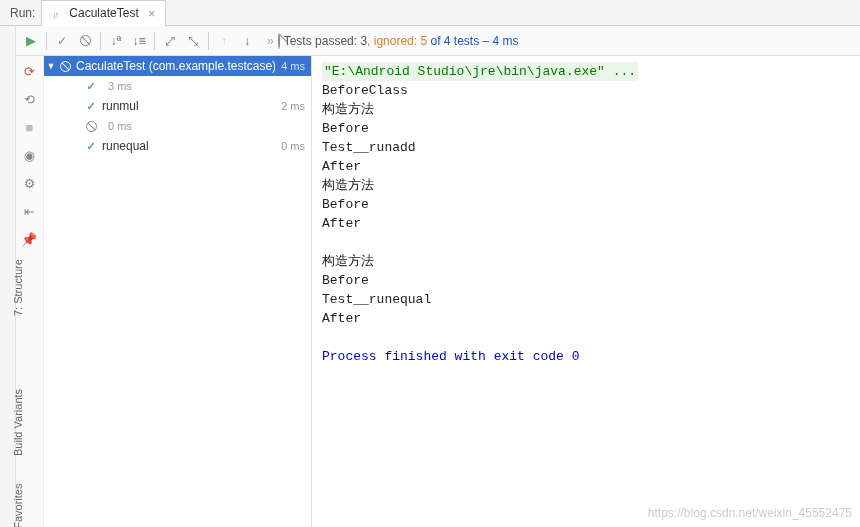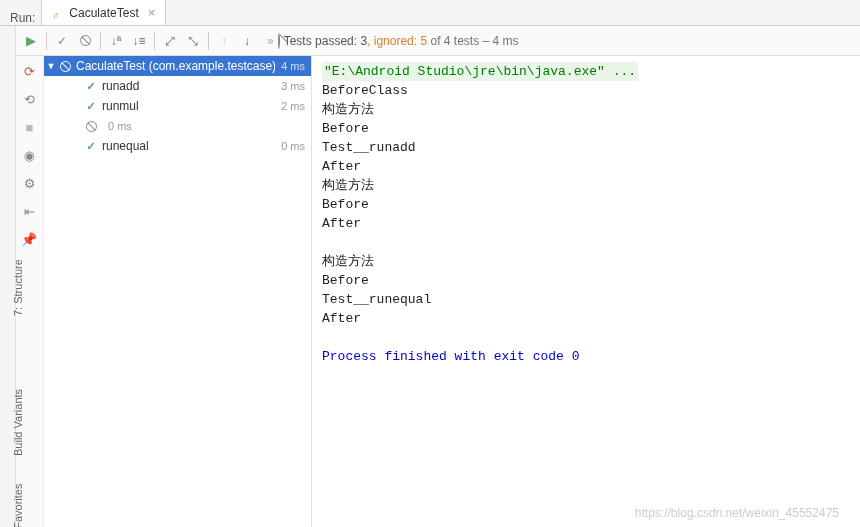--- a/index.html
+++ b/index.html
@@ -10,21 +10,21 @@
       background: #fff;
       width: 860px;
       height: 527px;
       overflow: hidden;
       position: relative;
     }
     .top-tab-bar {
       height: 26px;
       border-bottom: 1px solid #d0d0d0;
       display: flex;
-      align-items: flex-end;
+      align-items: center;
       padding-left: 4px;
       background: #f5f5f5;
     }
     .run-label { color: #555; padding: 0 6px; }
     .tab {
       display: flex;
       align-items: center;
       padding: 4px 10px;
       background: #fff;
       border: 1px solid #d0d0d0;
@@ -97,21 +97,21 @@
       flex: 1;
       display: flex;
       align-items: center;
       padding-left: 8px;
       gap: 4px;
       color: #555;
     }
     .status-ban { color: #888; }
     .status-passed { color: #555; }
     .status-ignored { color: #d9822b; }
-    .status-rest { color: #737373; }
+    .status-rest { color: #1d4ed8; }
     .body-split {
       flex: 1;
       display: flex;
     }
     .sidebar-icons {
       width: 28px;
       background: #fafafa;
       border-right: 1px solid #eee;
       display: flex;
       flex-direction: column;
@@ -196,21 +196,21 @@
       color: #222;
       position: relative;
       overflow: hidden;
     }
     .console-line { white-space: pre; }
     .c-green { color: #007f00; background: #e8f5e8; display: inline-block; padding: 0 2px; }
     .c-blue { color: #0000cc; }
     .watermark {
       position: absolute;
       bottom: 4px;
-      right: 21px;
+      right: 8px;
       color: #ccc;
       font-size: 12px;
       font-family: Arial, sans-serif;
     }
   </style>
 </head>
 <body>
 
 <div class="top-tab-bar">
   <span class="run-label">Run:</span>
@@ -274,21 +274,20 @@
               <span class="ban-white"></span>
             </span>
           <span class="tree-label">CaculateTest (com.example.testcase)</span>
           <span class="tree-time">4 ms</span>
         </div>
         <div id="tree-items">
             <div class="tree-row tree-child">
               <span class="tree-icon">
                 <span class="check-green">✓</span>
               </span>
-              <span class="tree-label">runadd</span>
               <span class="tree-time">3 ms</span>
             </div>
             <div class="tree-row tree-child">
               <span class="tree-icon">
                 <span class="check-green">✓</span>
               </span>
               <span class="tree-label">runmul</span>
               <span class="tree-time">2 ms</span>
             </div>
             <div class="tree-row tree-child">

